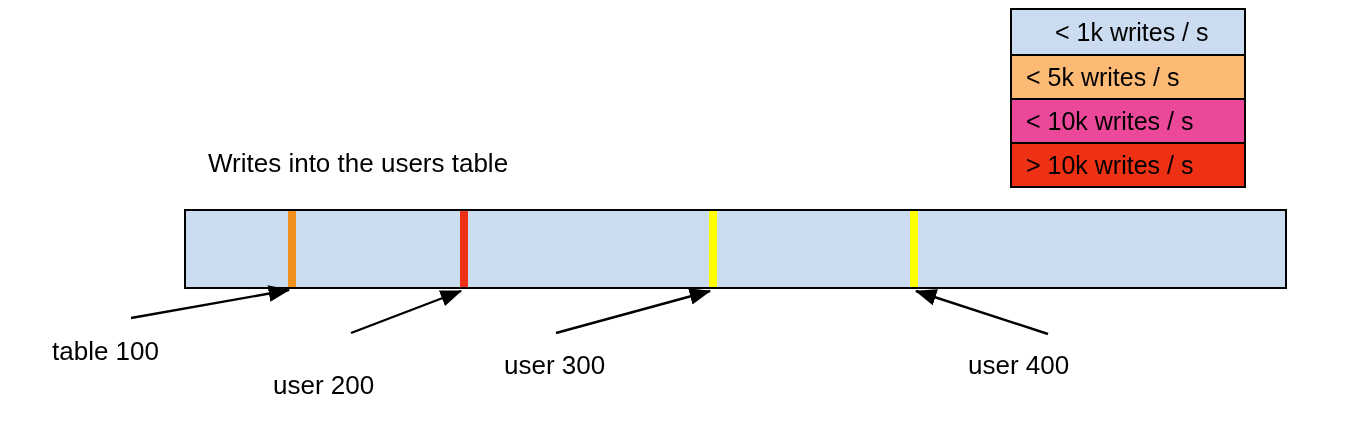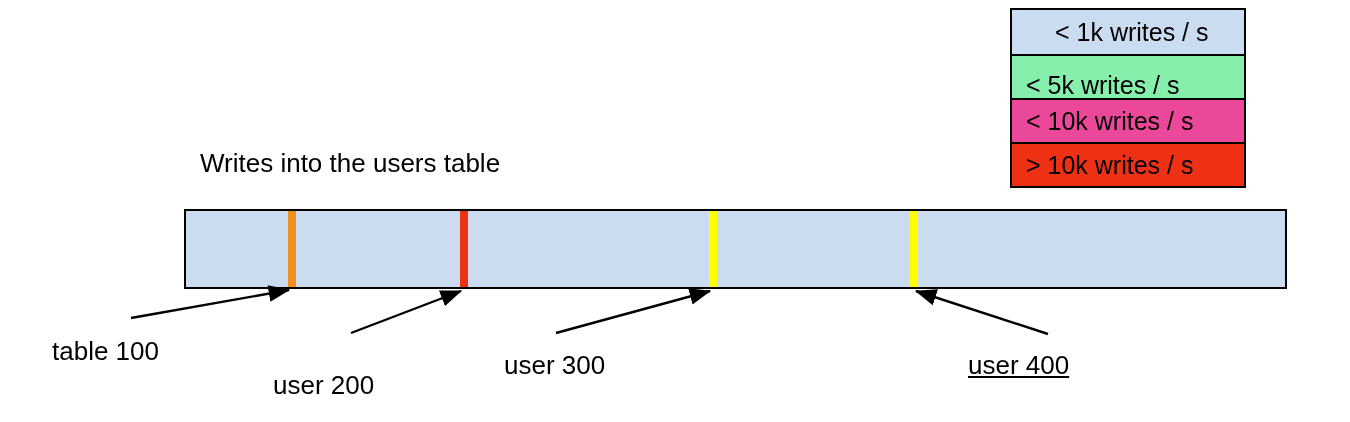--- a/index.html
+++ b/index.html
@@ -37,21 +37,21 @@
     color: #000000;
     letter-spacing: 0px;
   }
   .legend-row + .legend-row {
     border-top: 2px solid #000000;
   }
 
   
   #chart-title {
     position: absolute;
-    left: 200px;
+    left: 208px;
     top: 150px;
     font-size: 26px;
     line-height: 1;
     white-space: nowrap;
   }
 
   
   #table-bar {
     position: absolute;
     left: 184px;
@@ -87,21 +87,21 @@
     white-space: nowrap;
   }
 </style>
 </head>
 <body>
 
 <div id="legend">
   <div class="legend-row" style="background: rgb(204, 220, 240); padding-left: 43px;">
     <span>&lt; 1k writes / s</span>
   </div>
-  <div class="legend-row" style="background: #86efac; align-items: flex-end;">
+  <div class="legend-row" style="background: #fdba74;">
     <span>&lt; 5k writes / s</span>
   </div>
   <div class="legend-row" style="background: #ec4899;">
     <span>&lt; 10k writes / s</span>
   </div>
   <div class="legend-row" style="background: rgb(238, 48, 21);">
     <span>&gt; 10k writes / s</span>
   </div>
 </div>
 
@@ -124,13 +124,13 @@
       <line x1="131" y1="318" x2="289" y2="290" stroke="#000000" stroke-width="2.4" marker-end="url(#arrowhead)"></line>
       <line x1="351" y1="333" x2="461" y2="291" stroke="#000000" stroke-width="2.4" marker-end="url(#arrowhead)"></line>
       <line x1="556" y1="333" x2="710" y2="291" stroke="#000000" stroke-width="2.4" marker-end="url(#arrowhead)"></line>
       <line x1="1048" y1="334" x2="916" y2="291" stroke="#000000" stroke-width="2.4" marker-end="url(#arrowhead)"></line>
     </g>
 </svg>
 
 <div class="pointer-label" style="left: 52px; top: 338px;">table 100</div>
 <div class="pointer-label" style="left: 273px; top: 372px;">user 200</div>
 <div class="pointer-label" style="left: 492px; top: 352px; margin-left: 12px;">user 300</div>
-<div class="pointer-label" style="left: 968px; top: 352px; text-decoration: underline;">user 400</div>
+<div class="pointer-label" style="left: 968px; top: 352px;">user 400</div>
 
 </body></html>

